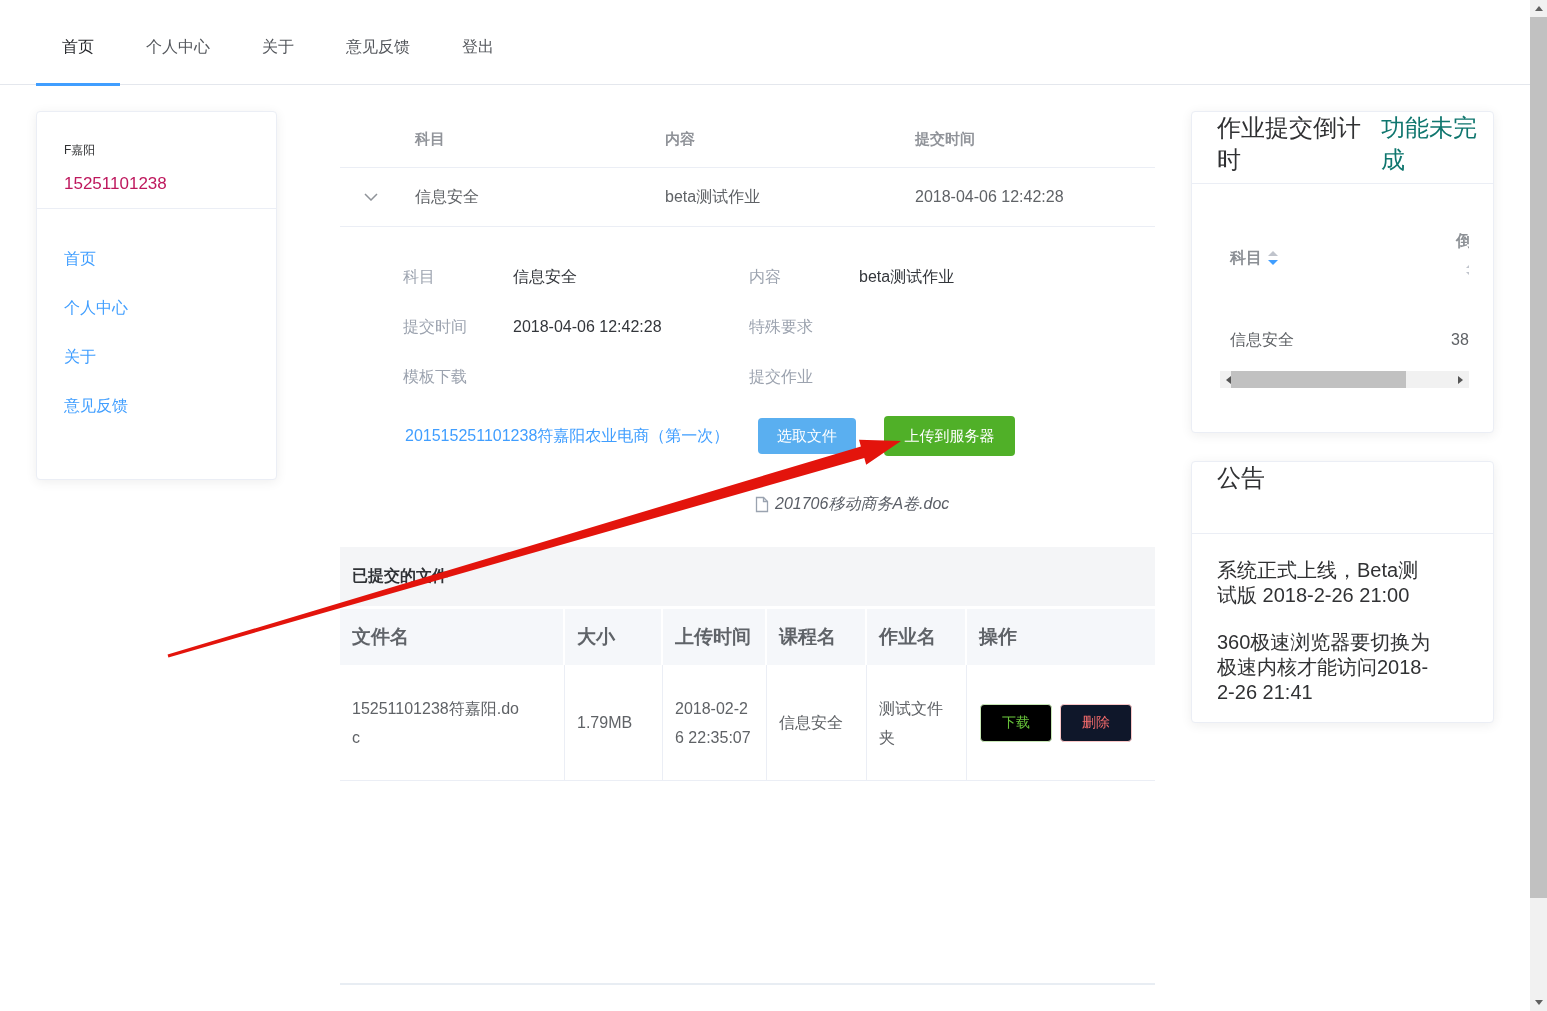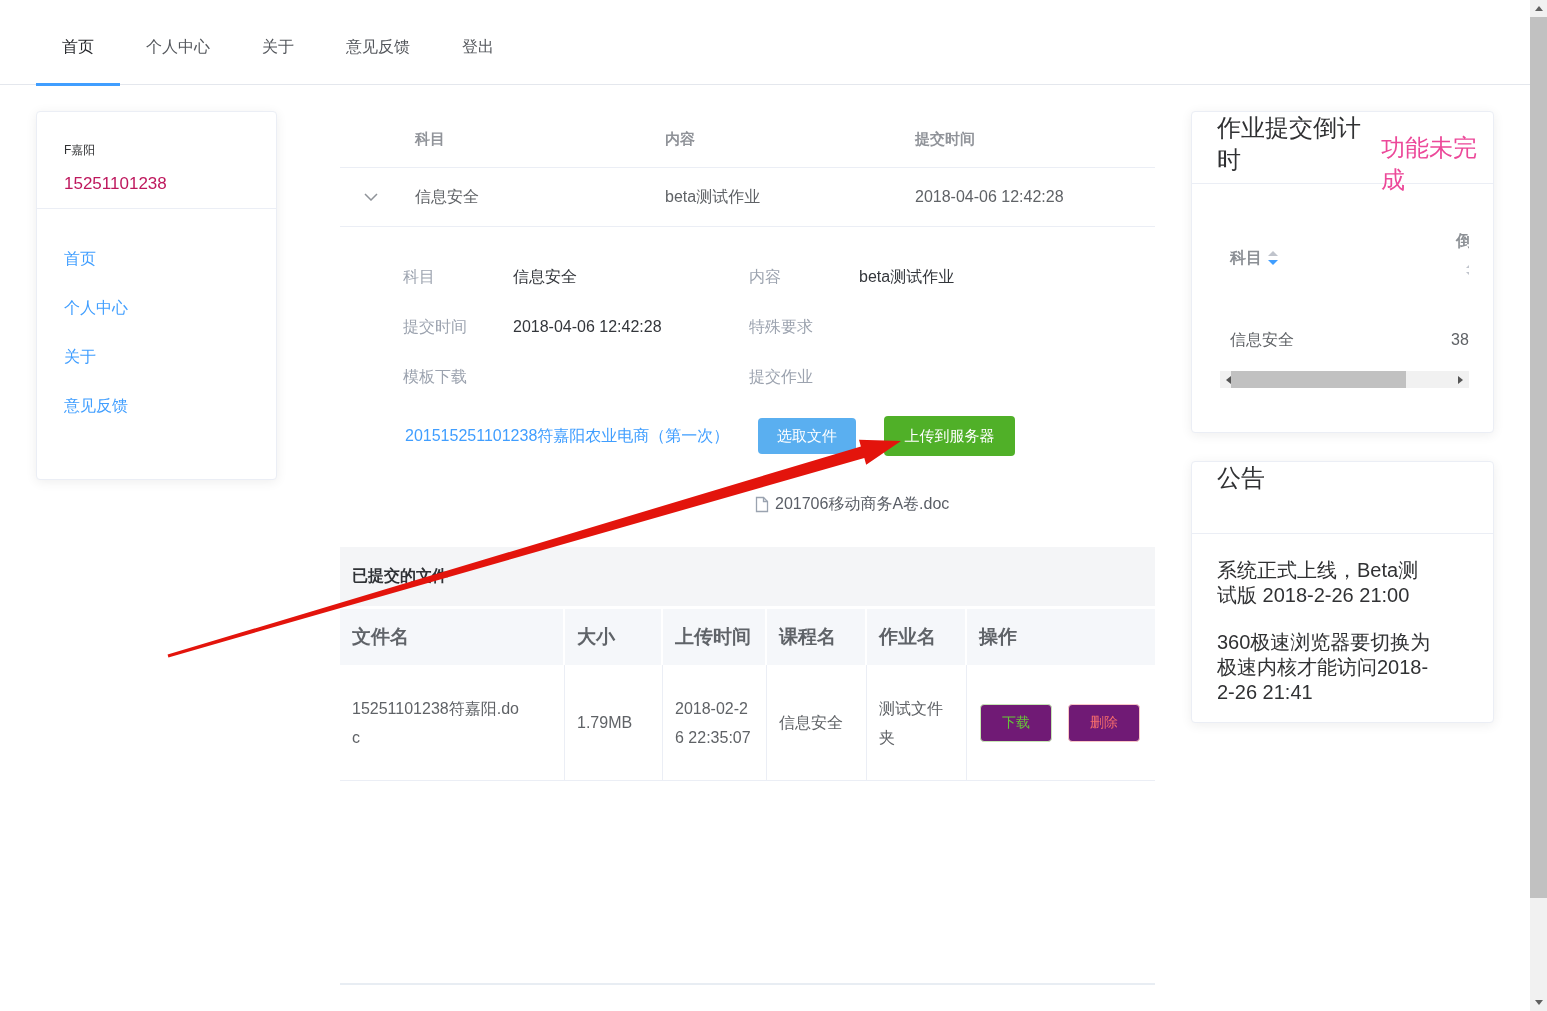--- a/index.html
+++ b/index.html
@@ -40,21 +40,21 @@
   .d-label { color:#9ca3af; }
   .d-value { color:#33363b; }
 
   .upload-row { display:flex; align-items:center; margin-top:19px; padding-left:65px; height:42px; }
   .tpl-link { width:344px; font-size:16px; color:#409eff; white-space:nowrap; cursor:pointer; }
   .btn-pick { margin-left:9px; height:36px; padding:0 19px; border:none; border-radius:4px;
     background:#5aaff0; color:#fff; font-size:15px; cursor:pointer; font-family:inherit; }
   .btn-upload { margin-left:28px; height:40px; width:131px; border:none; border-radius:4px;
     background:#50b028; color:#fff; font-size:15px; cursor:pointer; font-family:inherit; }
 
-  .file-row { margin-top:32px; margin-left:415px; height:30px; display:flex; align-items:center; }
+  .file-row { margin-top:32px; margin-left:415px; height:30px; display:flex; align-items:center;font-style:italic; }
   .file-name { margin-left:6px; font-size:16px; color:#5a5e66; }
 
   .main-divider { margin-top:30px; border:none; border-top:1px solid #ebeef5; }
 
   
   .submitted { position:absolute; left:0; top:436px; width:815px; height:438px;
     border-bottom:2px solid #e8edf3; }
   .sub-band { height:59px; background:#f4f5f7; display:flex; align-items:center; padding-left:12px;
     font-size:16px; font-weight:700; color:#2f3236; }
   .sub-gap { height:3px; background:#fff; }
@@ -62,29 +62,29 @@
   .s-head { height:56px; }
   .s-head .cell { background:#f5f7fa; border-right:2px solid #fff; display:flex; align-items:center;
     padding:0 12px; font-size:19px; font-weight:700; color:#5f6368; }
   .s-head .cell:last-child { border-right:none; }
   .s-row { height:116px; border-bottom:1px solid #ebeef5; }
   .s-row .cell { border-right:1px solid #ebeef5; display:flex; align-items:center;
     padding:0 12px; font-size:16px; color:#5f6266; line-height:29px; word-break:break-all; }
   .s-row .cell:last-child { border-right:none; }
   .cell-filename { padding-right:40px !important; }
   .btn-dl { height:38px; width:72px; margin-left:1px; border-radius:4px; font-size:14px; cursor:pointer;
-    background:#701a75; border:1px solid #c7e6b5; color:#67c23a; font-family:inherit; }
-  .btn-del { height:38px; width:72px; margin-left:16px; border-radius:4px; font-size:14px; cursor:pointer;
-    background:#701a75; border:1px solid #f9c7c7; color:#f56c6c; font-family:inherit; }
+    background:#000000; border:1px solid #c7e6b5; color:#67c23a; font-family:inherit; }
+  .btn-del { height:38px; width:72px; margin-left:8px; border-radius:4px; font-size:14px; cursor:pointer;
+    background:#0f172a; border:1px solid #f9c7c7; color:#f56c6c; font-family:inherit; }
 
   
   .countdown-card { left:1191px; top:111px; width:303px; height:322px; }
   .card-title { height:72px; border-bottom:1px solid #ebeef5; display:flex; align-items:flex-start;
     padding-left:25px; font-size:24px; color:#303133; }
-  .status-red { color:#ec4899; margin-left:7px;margin-top:20px; }
+  .status-red { color:#0f766e; margin-left:7px; }
   .cd-area { position:absolute; left:28px; top:96px; width:249px; height:163px; overflow:hidden; }
   .cd-colhead { position:absolute; font-size:16px; font-weight:700; color:#8c9095; line-height:20px; white-space:nowrap; }
   .cd-cell { position:absolute; font-size:16px; color:#5f6266; line-height:20px; white-space:nowrap; }
   .sort-caret { display:inline-block; width:10px; height:14px; position:relative; margin-left:6px; vertical-align:-2px; cursor:pointer; }
   .sort-caret .up { position:absolute; top:0; left:0; width:0; height:0;
     border-left:5px solid transparent; border-right:5px solid transparent; border-bottom:5px solid #c0c4cc; }
   .sort-caret .dn { position:absolute; bottom:0; left:0; width:0; height:0;
     border-left:5px solid transparent; border-right:5px solid transparent; border-top:5px solid #409eff; }
   .sort-caret.gray .dn { border-top-color:#c0c4cc; }
   .h-scroll { position:absolute; left:28px; top:259px; width:249px; height:17px; background:#f1f1f1; }

